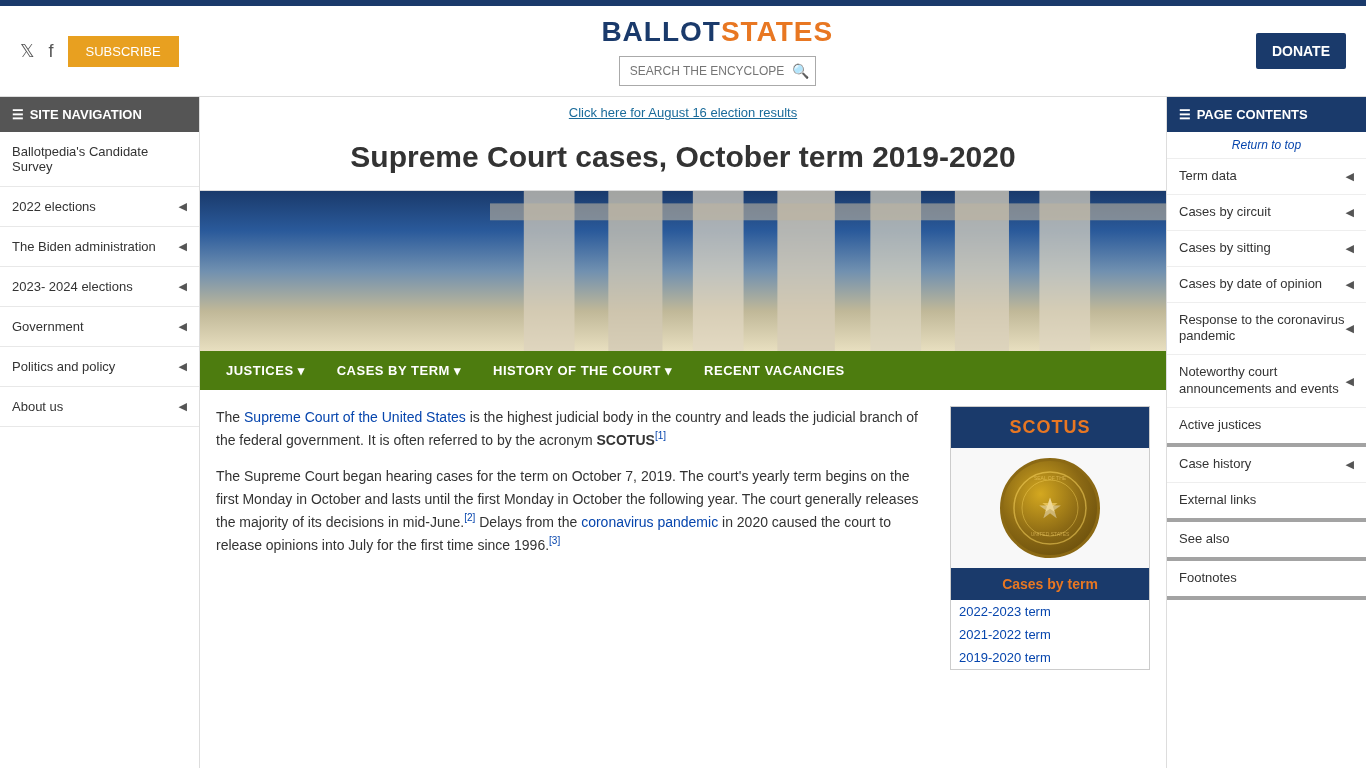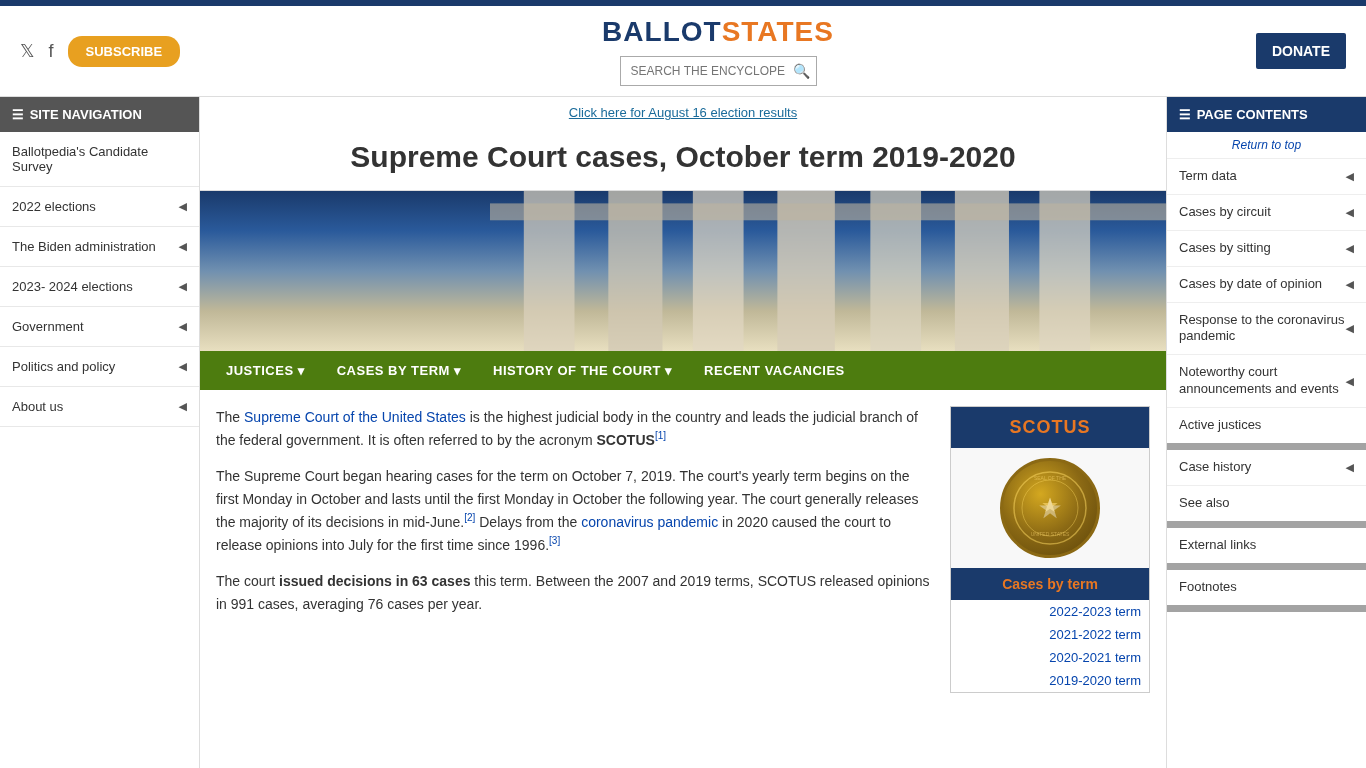--- a/index.html
+++ b/index.html
@@ -28,23 +28,23 @@
       font-size: 18px;
       color: #555;
       cursor: pointer;
     }
     #subscribe-btn {
       background: #e8a020;
       color: #fff;
       border: none;
       padding: 8px 18px;
       font-size: 13px;
-      font-weight: bold;
-      cursor: pointer;
-      border-radius: 14px;
+      font-weight: normal;
+      cursor: pointer;
+      border-radius: 0;
     }
     #logo {
       font-size: 28px;
       font-weight: 900;
       letter-spacing: 1px;
       text-align: center;
     }
     #logo .ballot { color: #1a3a6b; margin-top: 8px; }
     #logo .pedia { color: #e87722; }
     #search-container {
@@ -247,21 +247,21 @@
     #infobox-cases-title {
       background: #1a3a6b;
       color: #e87722;
       text-align: center;
       padding: 8px;
       font-size: 14px;
       font-weight: bold;
     }
     .infobox-link {
       display: block;
-      text-align: right;
+      text-align: left;
       color: #0645ad;
       padding: 4px 8px;
       text-decoration: none;
       font-size: 13px;
       cursor: pointer;
     }
 
     
     #right-sidebar {
       width: 200px;
@@ -295,21 +295,21 @@
       border-bottom: 1px solid #eee;
       cursor: pointer;
       display: flex;
       justify-content: space-between;
       align-items: center;
       line-height: 1.3;
     }
     .toc-item .toc-arrow { font-size: 11px; color: #555; }
     .toc-item-plain {
       padding: 9px 12px;
-      border-bottom: 7px solid #a3a3a3;
+      border-bottom: 4px solid #a3a3a3;
       cursor: pointer;
       line-height: 1.3;
     }
   </style>
 </head>
 <body>
 
 <div id="top-bar"></div>
 
 <div id="header">
@@ -393,43 +393,39 @@
       <span class="horiz-nav-item">RECENT VACANCIES</span>
     </div>
 
     <div id="article-body">
       <div id="article-text">
         <p>
           The <a>Supreme Court of the United States</a> is the highest judicial body in the country and leads the judicial branch of the federal government. It is often referred to by the acronym <strong>SCOTUS</strong><sup>[1]</sup>
         </p>
         <p>
           The Supreme Court began hearing cases for the term on October 7, 2019. The court's yearly term begins on the first Monday in October and lasts until the first Monday in October the following year. The court generally releases the majority of its decisions in mid-June.<sup>[2]</sup> Delays from the <a>coronavirus pandemic</a> in 2020 caused the court to release opinions into July for the first time since 1996.<sup>[3]</sup>
-        </p>
-        <p>
-          The court <strong>issued decisions in 63 cases</strong> this term. Between the 2007 and 2019 terms, SCOTUS released opinions in 991 cases, averaging 76 cases per year.
         </p>
       </div>
 
       <div id="infobox">
         <div id="infobox-title">SCOTUS</div>
         <div id="infobox-seal">
           <div id="seal-circle">
             <svg width="80" height="80" viewBox="0 0 80 80">
               <circle cx="40" cy="40" r="36" fill="none" stroke="rgba(255,220,100,0.5)" stroke-width="1.5"></circle>
               <circle cx="40" cy="40" r="28" fill="none" stroke="rgba(255,220,100,0.4)" stroke-width="1"></circle>
               <text x="40" y="44" text-anchor="middle" font-size="20" fill="rgba(255,220,120,0.6)">★</text>
               <text x="40" y="12" text-anchor="middle" font-size="5" fill="rgba(255,220,120,0.5)" font-family="Arial">SEAL OF THE</text>
               <text x="40" y="68" text-anchor="middle" font-size="5" fill="rgba(255,220,120,0.5)" font-family="Arial">UNITED STATES</text>
             </svg>
           </div>
         </div>
         <div id="infobox-cases-title">Cases by term</div>
         <a class="infobox-link">2022-2023 term</a>
         <a class="infobox-link">2021-2022 term</a>
-        <a class="infobox-link">2020-2021 term</a>
         <a class="infobox-link">2019-2020 term</a>
       </div>
     </div>
   </div>
 
   <div id="right-sidebar">
     <div id="page-contents-header">
       <span>☰</span>
       <span>PAGE CONTENTS</span>
     </div>
@@ -457,18 +453,18 @@
     </div>
     <div class="toc-item">
       <span>Noteworthy court announcements and events</span>
       <span class="toc-arrow">◀</span>
     </div>
     <div class="toc-item-plain">Active justices</div>
     <div class="toc-item">
       <span>Case history</span>
       <span class="toc-arrow">◀</span>
     </div>
+    <div class="toc-item-plain">External links</div>
     <div class="toc-item-plain">See also</div>
-    <div class="toc-item-plain">External links</div>
     <div class="toc-item-plain">Footnotes</div>
   </div>
 
 </div>
 
 </body></html>

